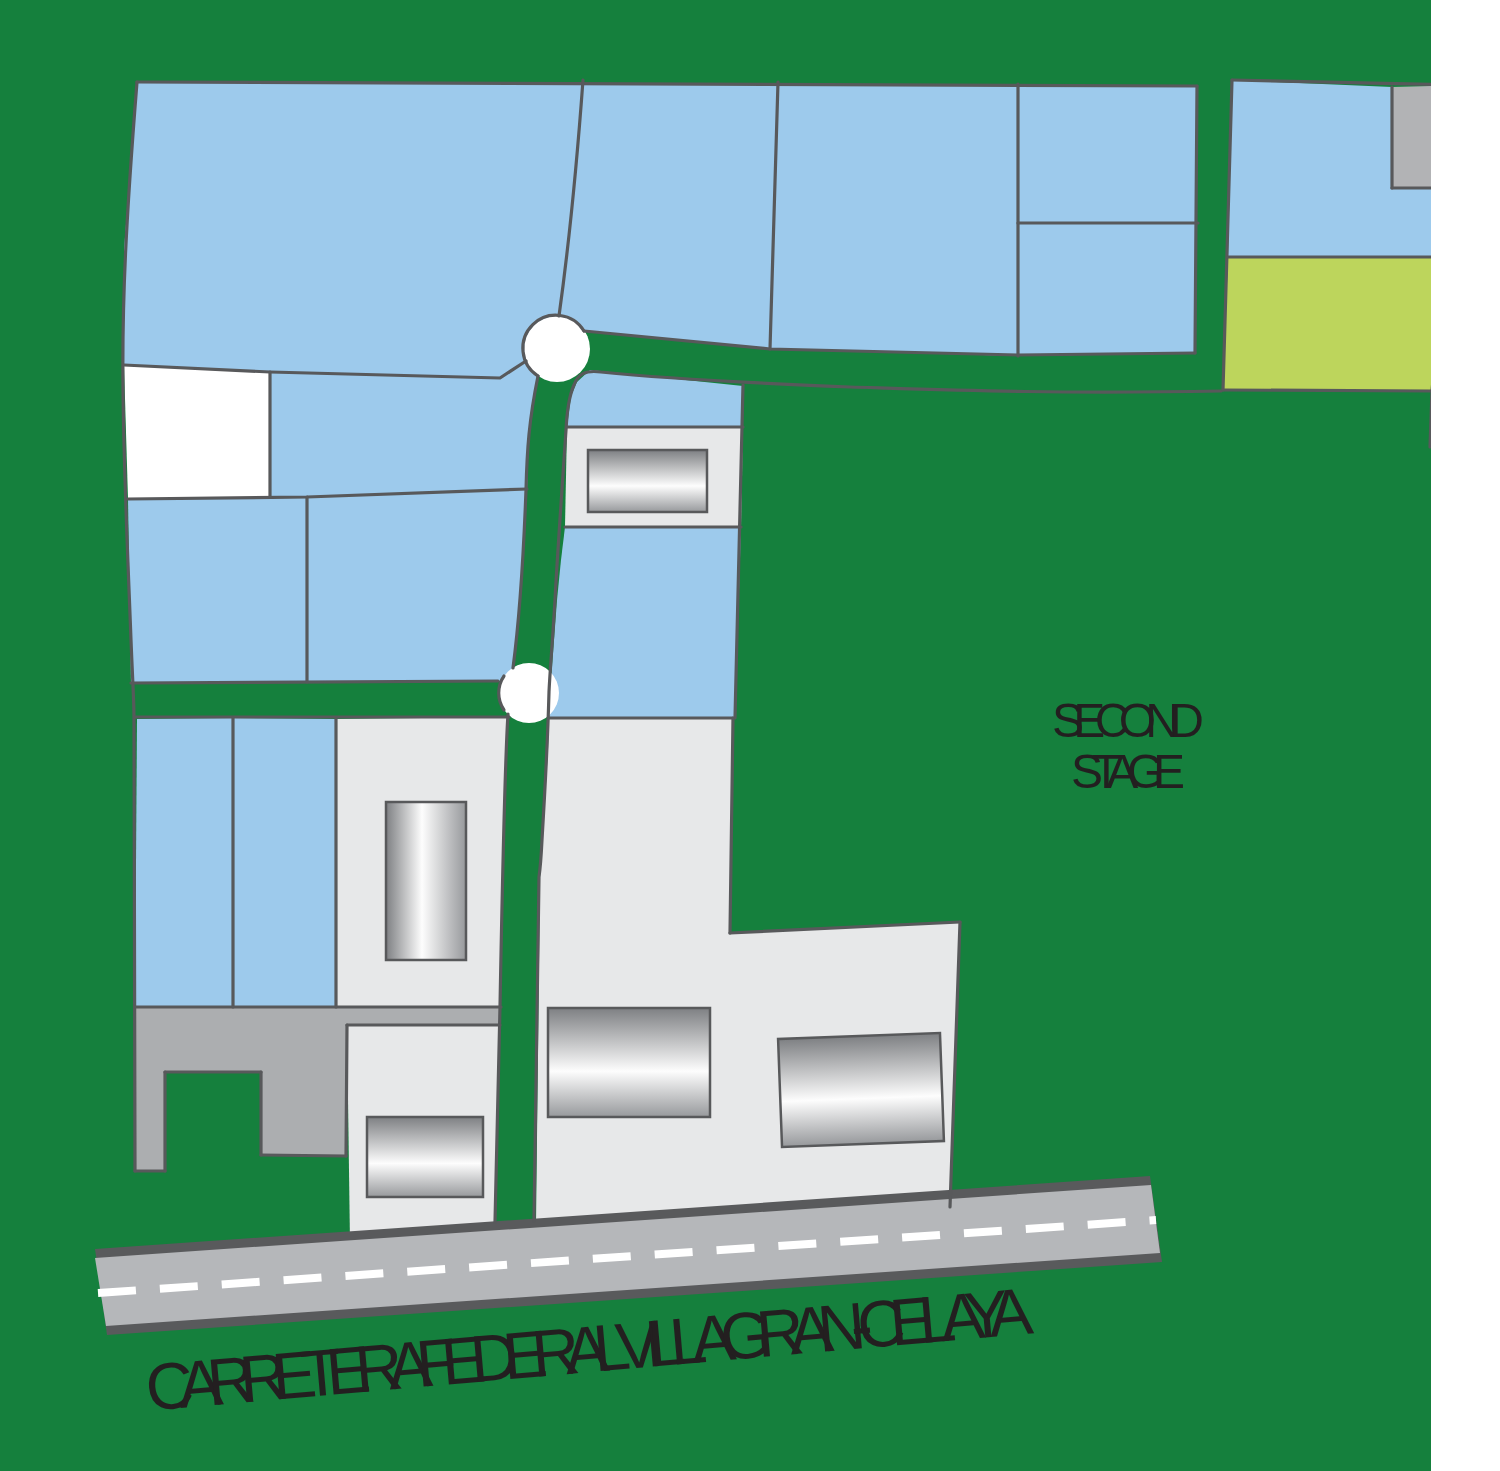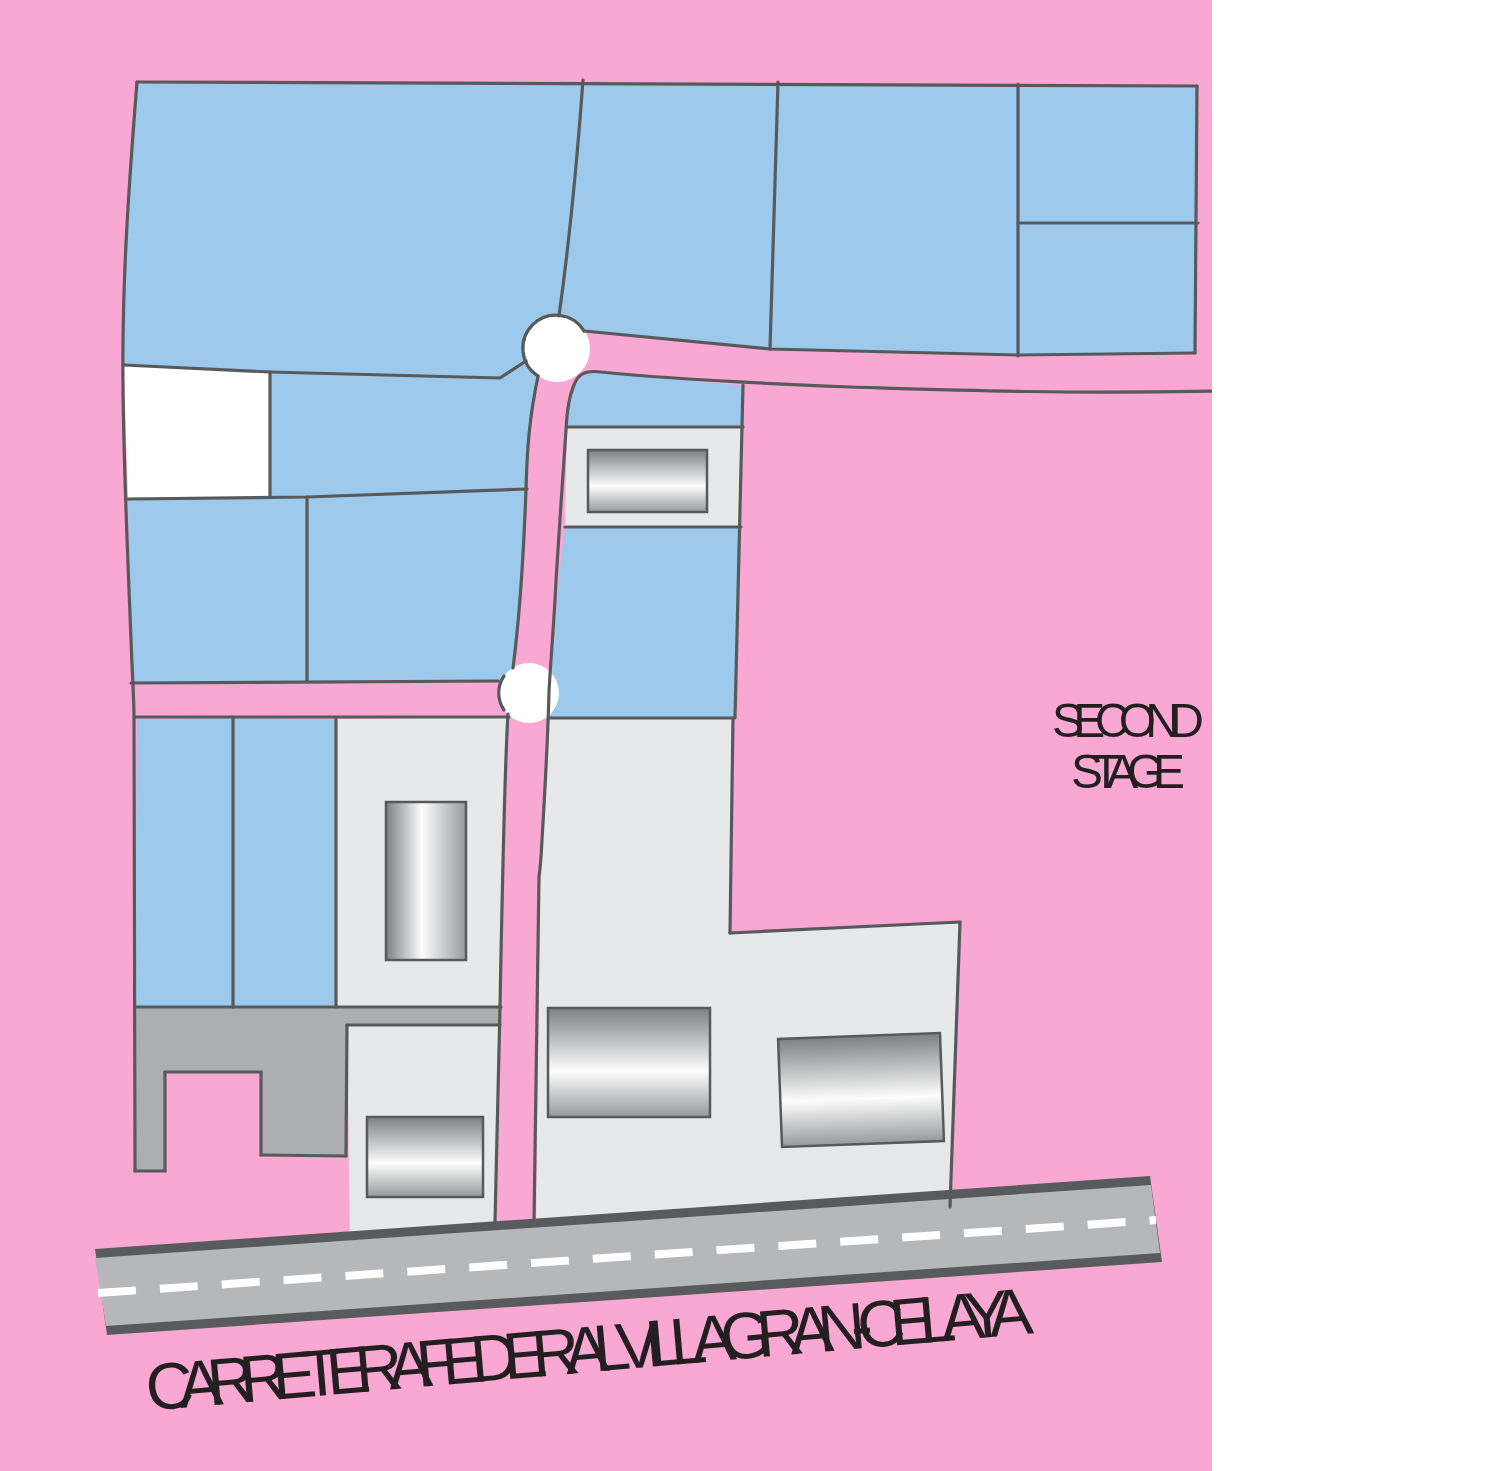--- a/index.html
+++ b/index.html
@@ -1,16 +1,16 @@
 <!DOCTYPE html>
 <html><head>
 <meta charset="utf-8">
 <style>
   html,body{margin:0;padding:0;background:#fff;}
-  #stage{position:relative;width:1212px;height:1471px;background:#f9a8d4;overflow:hidden;
+  #stage{position:relative;width:1431px;height:1471px;background:#15803d;overflow:hidden;
          font-family:"Liberation Sans", sans-serif;}
   svg{position:absolute;left:0;top:0;}
   text{font-family:"Liberation Sans", sans-serif;}
 </style>
 </head>
 <body>
 
 <div id="stage">
 <svg width="1500" height="1471" viewBox="0 0 1500 1471">
   <defs>

